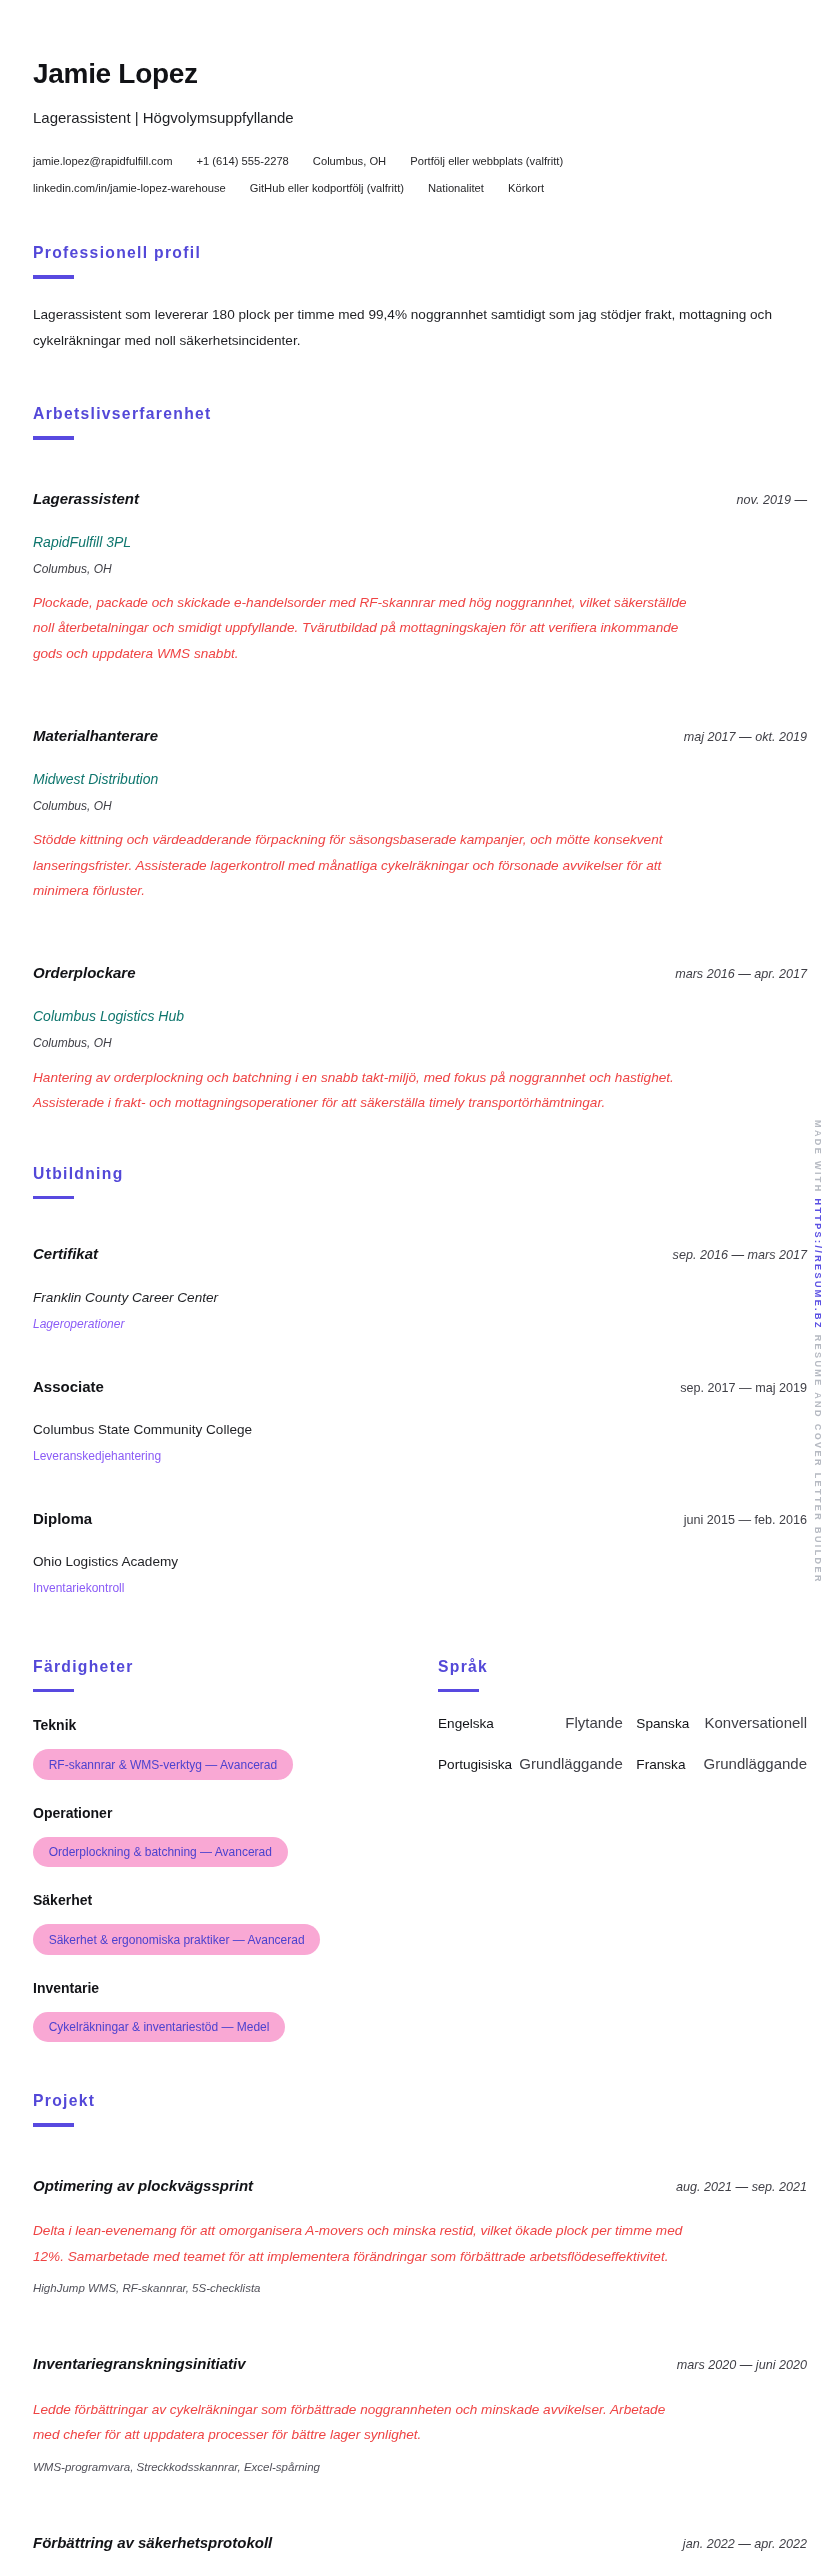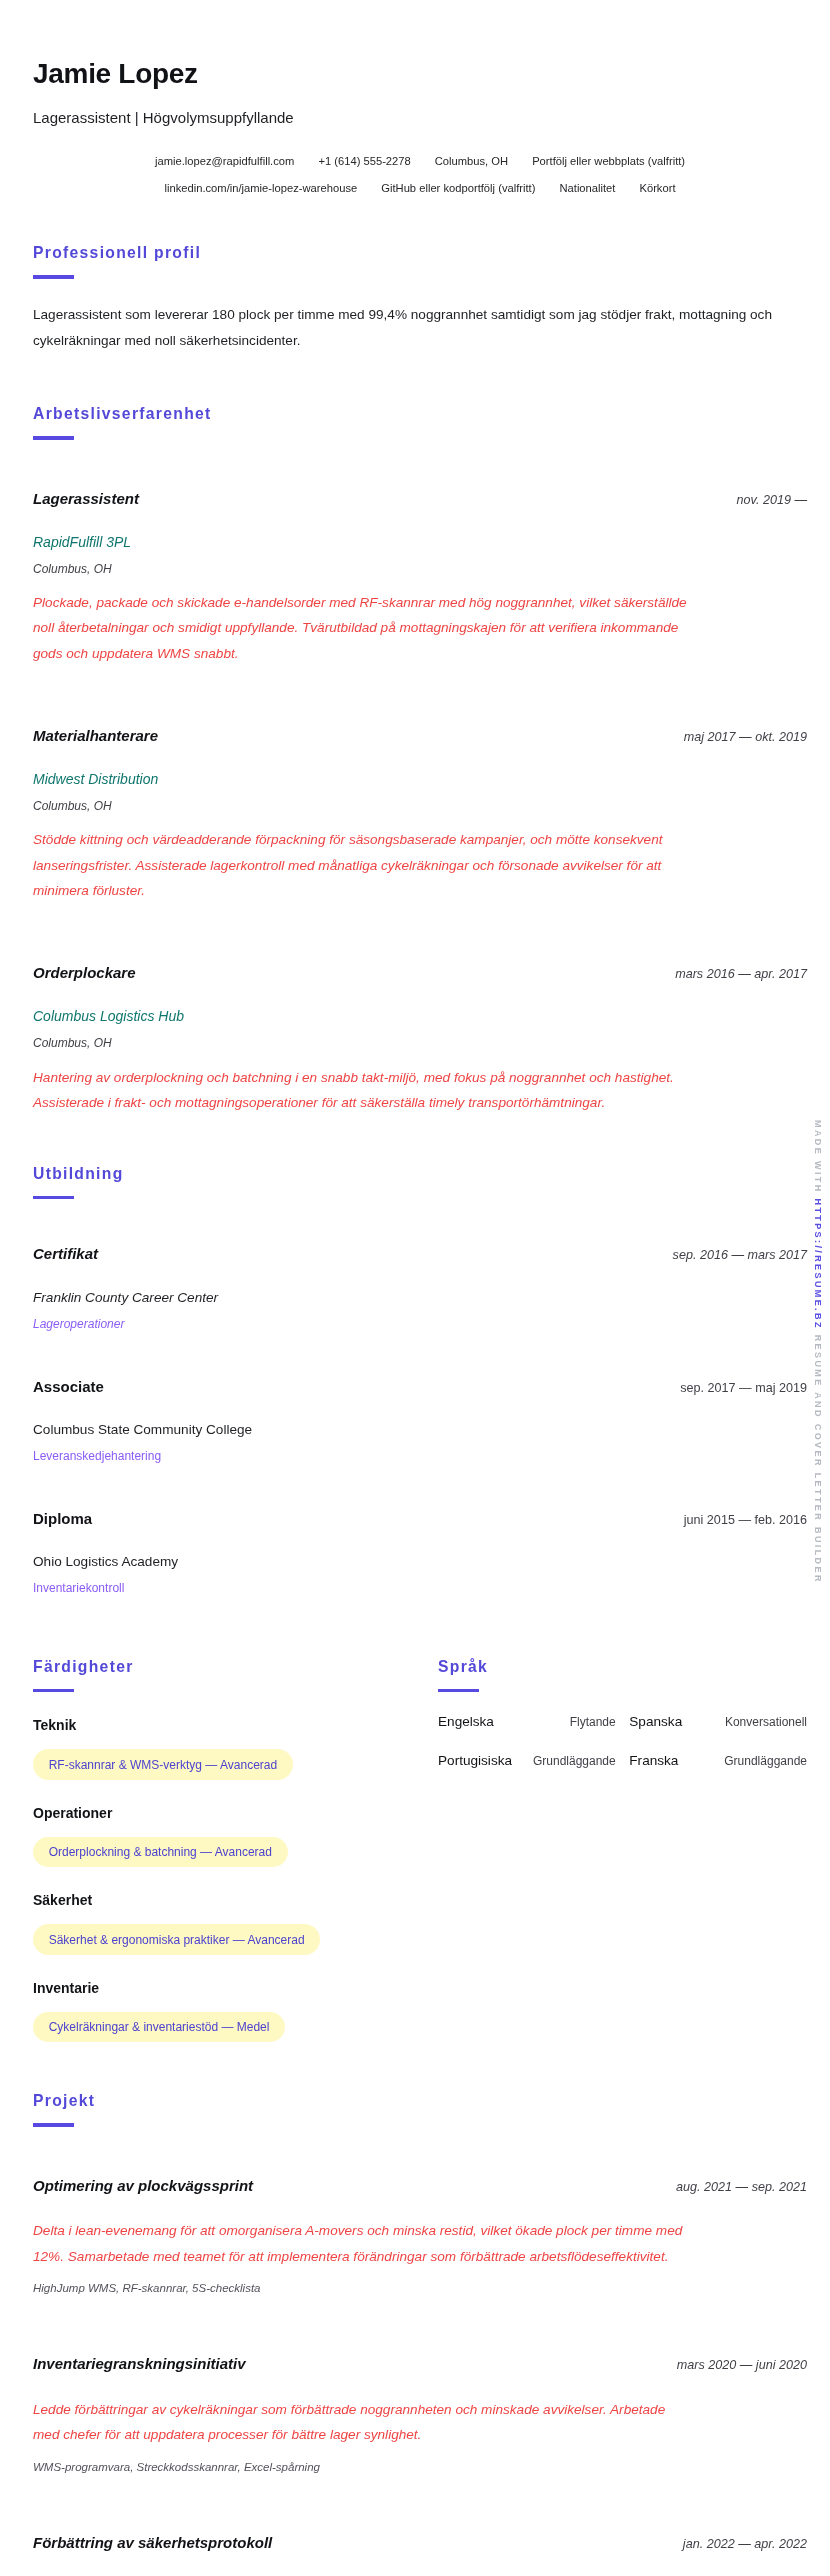--- a/index.html
+++ b/index.html
@@ -4,21 +4,21 @@
 <style>
   html,body{margin:0;padding:0;background:#ffffff;}
   body{font-family:"Liberation Sans", sans-serif; color:#1f2024;}
   .page{position:relative; width:831px; min-height:2576px; box-sizing:border-box;
         padding:39px 24px 47px 33px; background:#fff; overflow:hidden;}
 
   
   .name{font-size:28px; font-weight:700; letter-spacing:-0.3px; color:#111216;}
   .subtitle{font-size:15px; color:#1f2024; margin-top:15.7px;}
   .contact-row{display:flex; flex-wrap:wrap; column-gap:24px; row-gap:13.6px;
-               font-size:11.2px; color:#27272a;justify-content:center;}
+               font-size:11.2px; color:#27272a;}
   .contact-row.first{margin-top:29px;}
   .contact-row.second{margin-top:15.7px;}
   .contact-item{white-space:nowrap;}
 
   
   .section{margin-top:50px;}
   .sec-head{color:#5348d8; font-size:15.7px; font-weight:700; letter-spacing:1.3px;}
   .sec-rule{width:41px; height:3.7px; background:#5849e0; margin-top:12.6px;}
 
   
@@ -34,26 +34,26 @@
   .tools{font-size:11.5px; color:#52525b; margin-top:4px;}
 
   .edu-item{margin-top:31px;}
   .edu-item + .edu-item{margin-top:32px;}
   .school{font-size:13.6px; color:#1f2024; margin-top:12.6px;}
   .field{font-size:12px; color:#8b5cf6; margin-top:11.5px;}
 
   
   .two-col{display:grid; grid-template-columns:405px 1fr; align-items:start;}
   .skill-label{font-size:14px; font-weight:700; color:#121317; margin-top:25px;}
-  .pill{display:inline-block; background:#fef9c3; color:#4c42cf; font-size:12px;
+  .pill{display:inline-block; background:#f9a8d4; color:#4c42cf; font-size:12px;
         padding:8.4px 15.7px; border-radius:523px; margin-top:15.7px; white-space:nowrap;}
   .lang-grid{display:grid; grid-template-columns:1fr 1fr; column-gap:13.6px; row-gap:24px; margin-top:22px;}
   .lang-cell{display:flex; justify-content:space-between; align-items:baseline;}
   .lang-name{font-size:13.6px; color:#121317;}
-  .lang-level{font-size:12px; color:#3f3f46; margin-left:7.3px;}
+  .lang-level{font-size:15px; color:#3f3f46; margin-left:7.3px;}
 
   
   .watermark{position:absolute; top:1120px; right:8.4px;
              writing-mode:vertical-rl; text-orientation:mixed;
              font-size:9px; font-weight:700; letter-spacing:2.4px;
              color:#b6bac2; white-space:nowrap; user-select:none;}
   .watermark .wm-link{color:#5b50e3; text-decoration:none;}
 </style>
 </head>
 <body>

